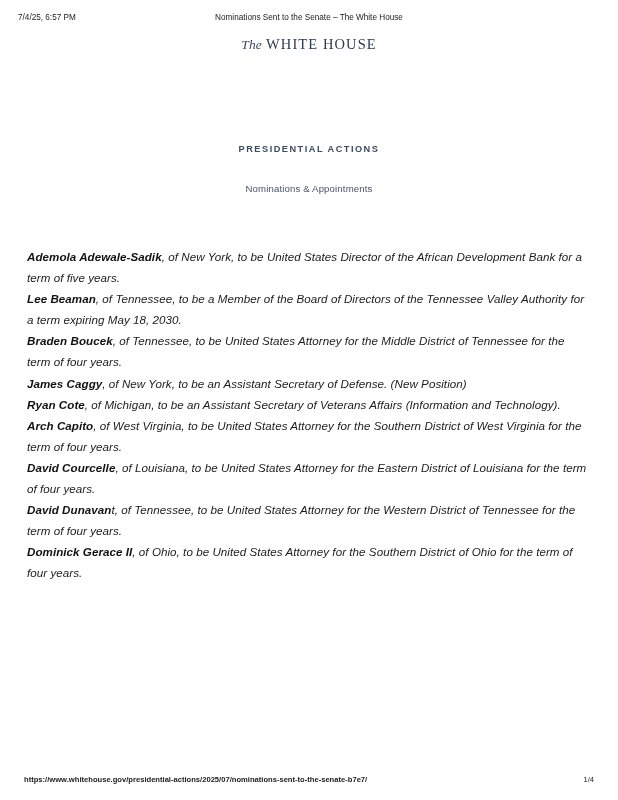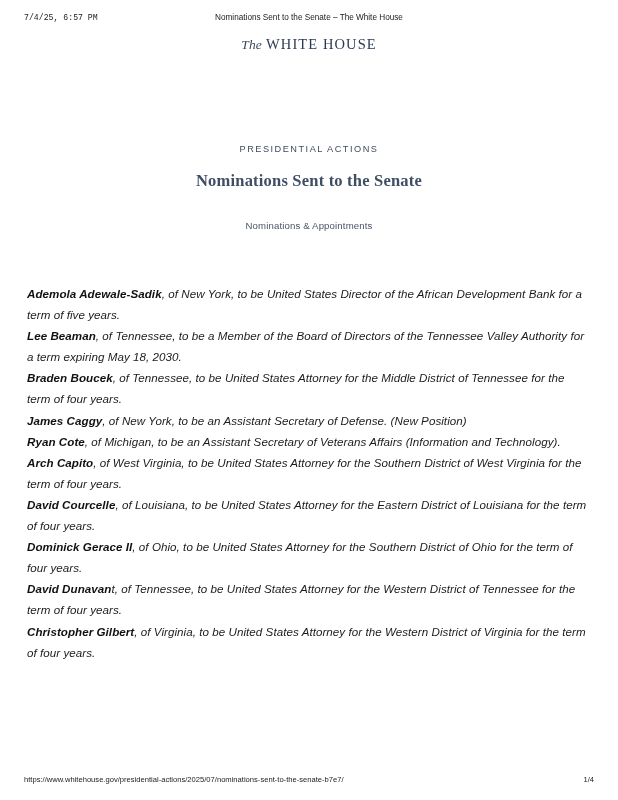--- a/index.html
+++ b/index.html
@@ -29,22 +29,21 @@
     top: 13px;
     left: 0;
     right: 0;
     display: flex;
     align-items: baseline;
     font-size: 8.2px;
     color: #222;
   }
   .print-header .ph-date {
     position: absolute;
-    left: 24px;
-    font-family: Liberation Mono, monospace;
+    left: 18px;
   }
   .print-header .ph-title {
     position: absolute;
     left: 0;
     right: 0;
     text-align: center;
   }
 
   
   .print-footer {
@@ -52,20 +51,21 @@
     bottom: 16px;
     left: 0;
     right: 0;
     font-size: 7.6px;
     color: #222;
   }
   .print-footer .pf-url {
     position: absolute;
     left: 24px;
     bottom: 0;
+    font-weight: bold;
   }
   .print-footer .pf-page {
     position: absolute;
     right: 24px;
     bottom: 0;
   }
 
   
   .brand {
     margin-top: 36px;
@@ -90,21 +90,21 @@
 
   
   .title-block {
     margin-top: 92px;
     text-align: center;
   }
   .eyebrow {
     font-size: 9.2px;
     letter-spacing: 1.5px;
     color: #3d4b60;
-    font-weight: 400;
+    font-weight: 700;
     text-transform: uppercase;
   }
   .headline {
     margin-top: 17px;
     font-family: "Liberation Serif", serif;
     font-size: 16.5px;
     color: #3f4e63;
     letter-spacing: 0.2px;
   }
   .category {
@@ -149,21 +149,20 @@
     <span class="ph-date">7/4/25, 6:57 PM</span>
     <span class="ph-title">Nominations Sent to the Senate – The White House</span>
   </div>
 
   <div class="brand">
     <span class="brand-the">The</span><span class="brand-wh">WHITE HOUSE</span>
   </div>
 
   <div class="title-block">
     <div class="eyebrow">PRESIDENTIAL ACTIONS</div>
-    <h1 class="headline">Nominations Sent to the Senate</h1>
     <div class="category">Nominations &amp; Appointments</div>
   </div>
 
   <div class="article">
     <p class="nominee">
       <span class="name">Ademola Adewale-Sadik</span><span class="rest">, of New York, to be United States Director of the African Development Bank for a term of five years.</span>
     </p>
     <p class="nominee">
       <span class="name">Lee Beaman</span><span class="rest">, of Tennessee, to be a Member of the Board of Directors of the Tennessee Valley Authority for a term expiring May 18, 2030.</span>
     </p>
@@ -176,27 +175,24 @@
     <p class="nominee">
       <span class="name">Ryan Cote</span><span class="rest">, of Michigan, to be an Assistant Secretary of Veterans Affairs (Information and Technology).</span>
     </p>
     <p class="nominee">
       <span class="name">Arch Capito</span><span class="rest">, of West Virginia, to be United States Attorney for the Southern District of West Virginia for the term of four years.</span>
     </p>
     <p class="nominee">
       <span class="name">David Courcelle</span><span class="rest">, of Louisiana, to be United States Attorney for the Eastern District of Louisiana for the term of four years.</span>
     </p>
     <p class="nominee">
-      <span class="name">Dominick Gerace II</span><span class="rest">, of Ohio, to be United States Attorney for the Southern District of Ohio for the term of four years.</span>
-    </p>
-    <p class="nominee">
       <span class="name">David Dunavan</span><span class="rest">t, of Tennessee, to be United States Attorney for the Western District of Tennessee for the term of four years.</span>
     </p>
     <p class="nominee">
-      <span class="name">Christopher Gilbert</span><span class="rest">, of Virginia, to be United States Attorney for the Western District of Virginia for the term of four years.</span>
+      <span class="name">Dominick Gerace II</span><span class="rest">, of Ohio, to be United States Attorney for the Southern District of Ohio for the term of four years.</span>
     </p>
   </div>
 
   <div class="print-footer">
     <span class="pf-url">https://www.whitehouse.gov/presidential-actions/2025/07/nominations-sent-to-the-senate-b7e7/</span>
     <span class="pf-page">1/4</span>
   </div>
 
 </div>
 

